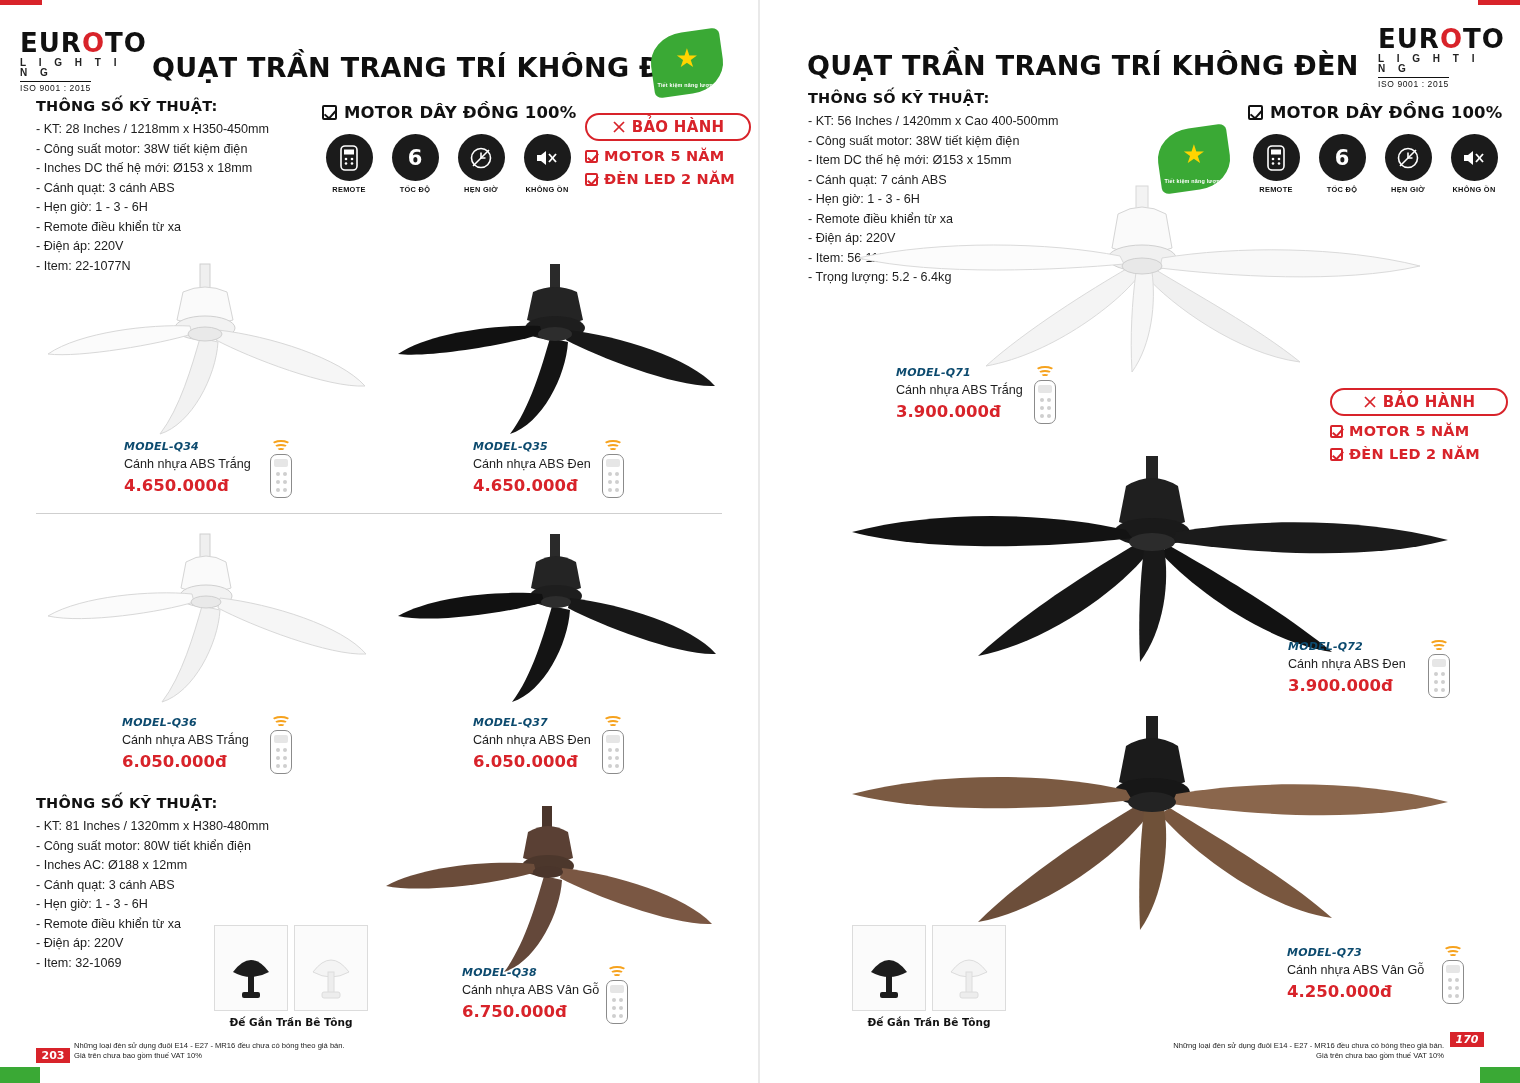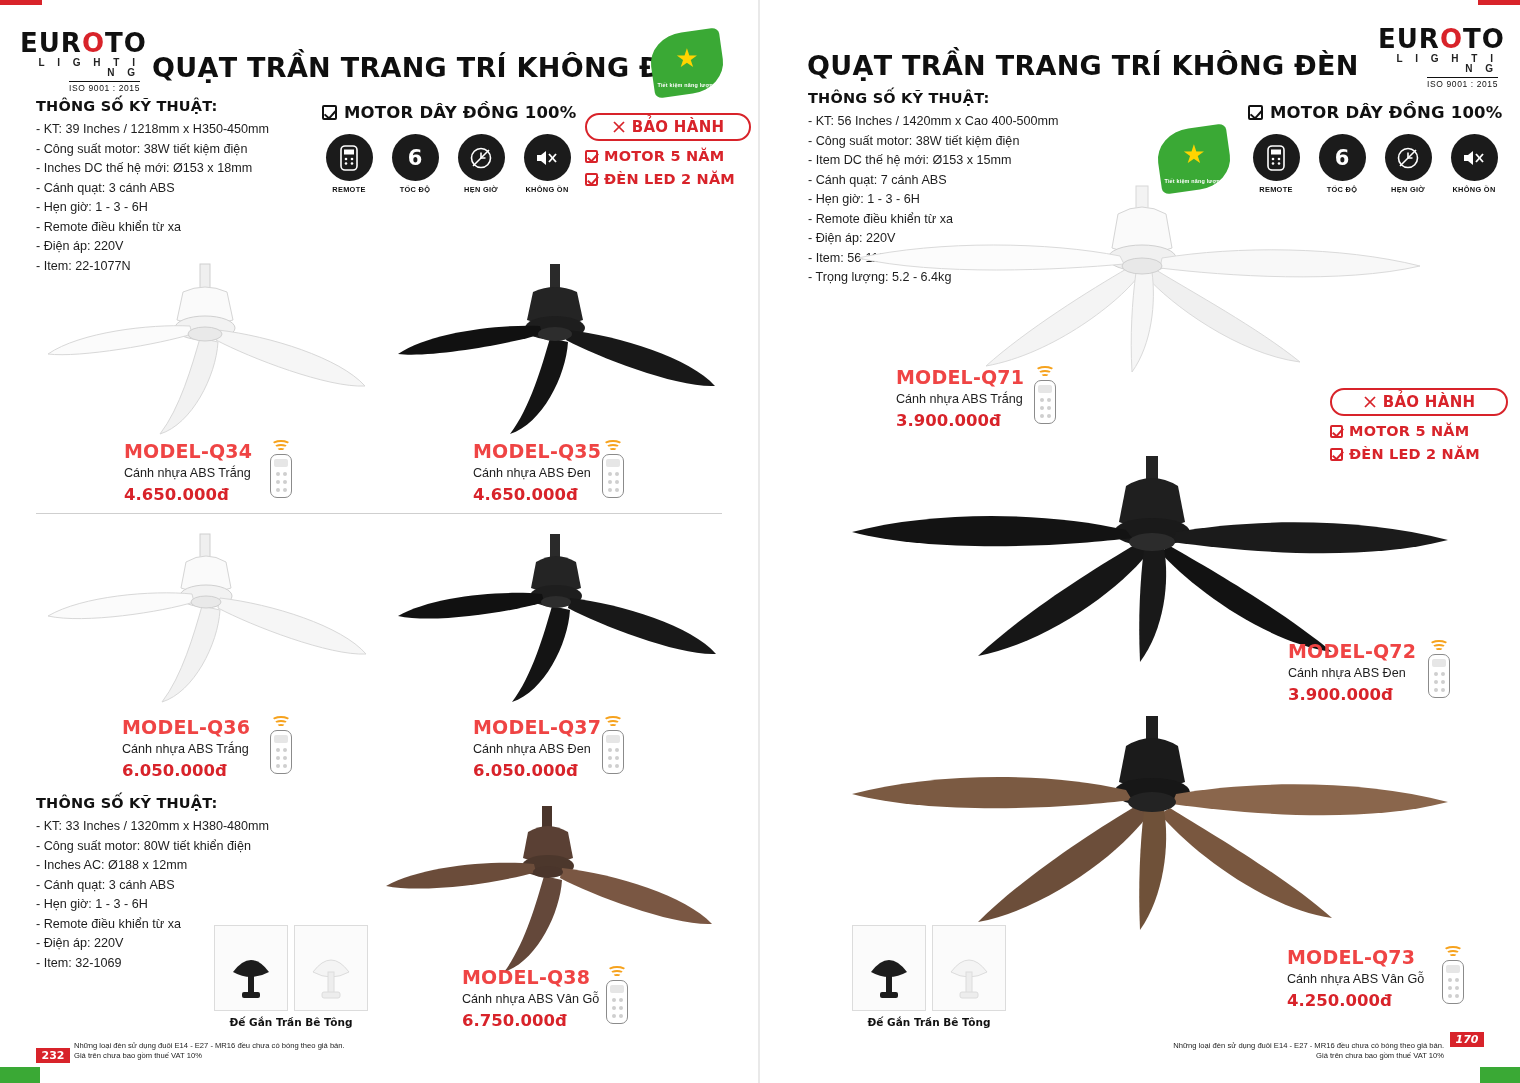--- a/index.html
+++ b/index.html
@@ -11,21 +11,21 @@
     color:#1a1a1a;
     position:relative;
     overflow:hidden;
   }
   .page { position:absolute; top:0; height:1083px; background:#fff; }
   .page-left  { left:0;   width:760px; }
   .page-right { left:760px; width:760px; }
   .gutter { position:absolute; left:758px; top:0; width:4px; height:1083px; background:#e9e9e9; }
 
   
-  .logo { position:absolute; text-align:right; line-height:1; }
+  .logo { position:absolute; text-align:left; line-height:1; }
   .logo .brand {
     font-family:"DejaVu Sans", sans-serif;
     font-weight:bold; font-size:26px; letter-spacing:1px; color:#111;
   }
   .logo .brand .o-red { color:#d8232a; }
   .logo .sub {
     font-size:10px; letter-spacing:5px; color:#222; margin-top:2px; font-weight:bold;
   }
   .logo .iso {
     font-size:8.5px; letter-spacing:.6px; color:#111; margin-top:3px;
@@ -115,22 +115,22 @@
     color:#ffd400; font-size:26px; line-height:1;
   }
   .eco .eco-txt {
     position:absolute; bottom:6px; left:0; right:0; text-align:center;
     font-size:5.4px; color:#fff; font-weight:bold; letter-spacing:.2px;
   }
 
   
   .prod { position:absolute; }
   .prod .name {
-    font-family:"DejaVu Sans", sans-serif; font-weight:bold; font-size:19px;
-    color:#ef4444; letter-spacing:.2px; white-space:nowrap;
+    font-family:"DejaVu Sans", sans-serif; font-weight:bold; font-size:11px;
+    color:#0c4a6e; letter-spacing:.2px; white-space:nowrap;font-style:italic;
   }
   .prod .desc { font-size:12.6px; color:#1d1d1d; margin-top:4px; white-space:nowrap; }
   .prod .price {
     font-family:"DejaVu Sans", sans-serif; font-weight:bold; font-size:16.5px;
     color:#d8232a; margin-top:5px; white-space:nowrap;
   }
 
   
   .remote-ic { position:absolute; width:26px; height:58px; }
   .remote-ic .body {
@@ -193,21 +193,21 @@
 
   <div class="eco" style="left:651px; top:32px;">
     <div class="leaf"></div>
     <div class="star">★</div>
     <div class="eco-txt">Tiết kiệm năng lượng</div>
   </div>
 
   <div class="spec" style="left:36px; top:98px;">
     <h3>THÔNG SỐ KỸ THUẬT:</h3>
     <ul>
-      <li>- KT: 39 Inches / 1218mm x H350-450mm</li>
+      <li>- KT: 28 Inches / 1218mm x H350-450mm</li>
       <li>- Công suất motor: 38W tiết kiệm điện</li>
       <li>- Inches DC thế hệ mới: Ø153 x 18mm</li>
       <li>- Cánh quạt: 3 cánh ABS</li>
       <li>- Hẹn giờ: 1 - 3 - 6H</li>
       <li>- Remote điều khiển từ xa</li>
       <li>- Điện áp: 220V</li>
       <li>- Item: 22-1077N</li>
     </ul>
   </div>
 
@@ -406,21 +406,21 @@
       <div class="dot" style="left:15px;top:32px;"></div>
     <div class="dot" style="left:8px;top:40px;"></div>
       <div class="dot" style="left:15px;top:40px;"></div>
     <div class="dot" style="left:8px;top:48px;"></div>
       <div class="dot" style="left:15px;top:48px;"></div>
   </div>
 
   <div class="spec" style="left:36px; top:795px;">
     <h3>THÔNG SỐ KỸ THUẬT:</h3>
     <ul>
-      <li>- KT: 33 Inches / 1320mm x H380-480mm</li>
+      <li>- KT: 81 Inches / 1320mm x H380-480mm</li>
       <li>- Công suất motor: 80W tiết khiển điện</li>
       <li>- Inches AC: Ø188 x 12mm</li>
       <li>- Cánh quạt: 3 cánh ABS</li>
       <li>- Hẹn giờ: 1 - 3 - 6H</li>
       <li>- Remote điều khiển từ xa</li>
       <li>- Điện áp: 220V</li>
       <li>- Item: 32-1069</li>
     </ul>
   </div>
 
@@ -471,21 +471,21 @@
       <div class="scr"></div>
     <div class="dot" style="left:8px;top:32px;"></div>
       <div class="dot" style="left:15px;top:32px;"></div>
     <div class="dot" style="left:8px;top:40px;"></div>
       <div class="dot" style="left:15px;top:40px;"></div>
     <div class="dot" style="left:8px;top:48px;"></div>
       <div class="dot" style="left:15px;top:48px;"></div>
   </div>
 
   <div class="topbar-green" style="left:0;bottom:0;width:40px;height:16px;"></div>
-  <div class="pagenum" style="left:36px; bottom:20px;">232</div>
+  <div class="pagenum" style="left:36px; bottom:20px;">203</div>
   <div class="foot-note" style="left:74px; bottom:22px;">
     <div>Những loại đèn sử dụng đuôi E14 - E27 - MR16 đều chưa có bóng theo giá bán.</div>
     <div>Giá trên chưa bao gồm thuế VAT 10%</div>
   </div>
 </div>
 
 <div class="gutter"></div>
 
 <div class="page page-right">
 

